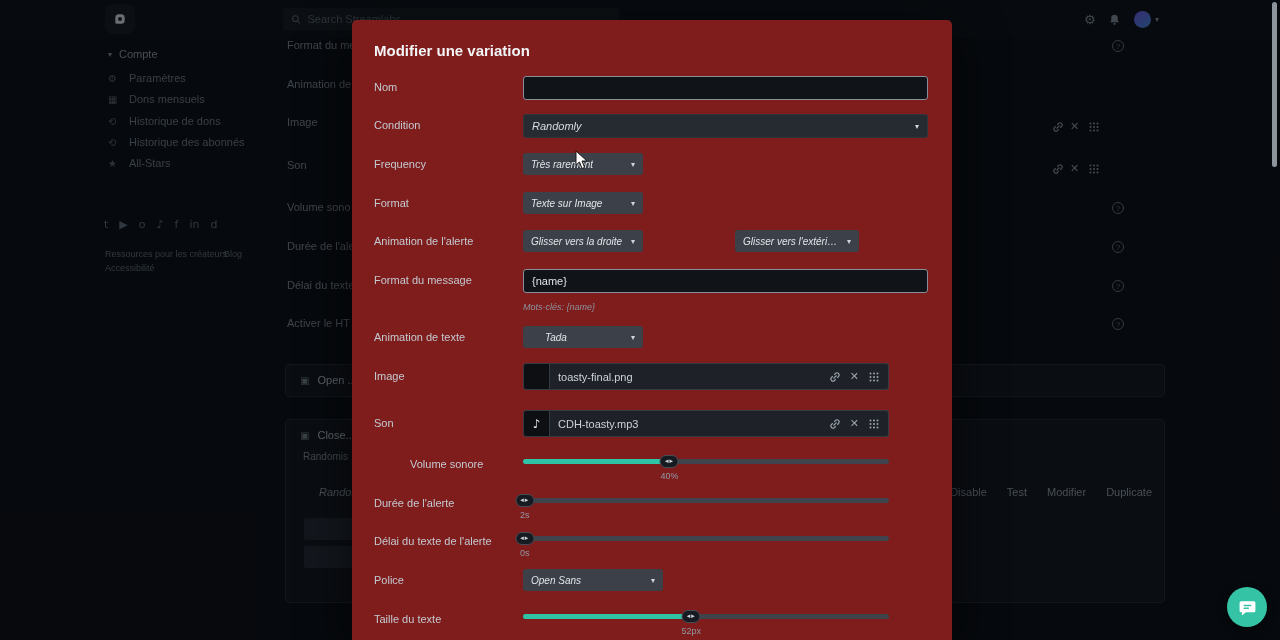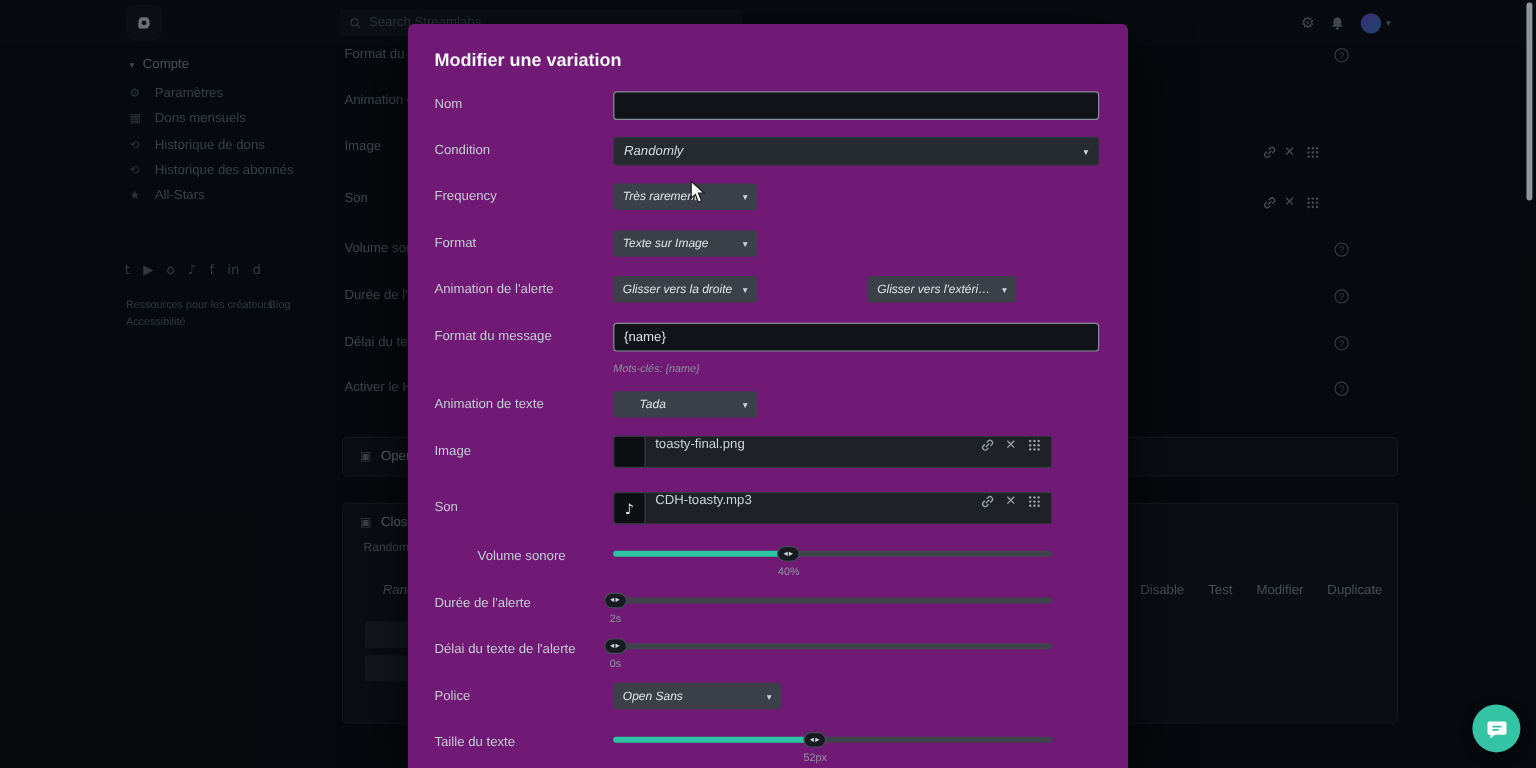--- a/index.html
+++ b/index.html
@@ -39,33 +39,33 @@
   .rand-text { position:absolute; left:17px; top:31px; color:#8a939e; font-size:10px; }
   .var-name { position:absolute; left:33px; top:66px; color:#9aa3ad; font-size:11px; font-style:italic; }
   .row-actions { position:absolute; right:12px; top:66px; display:flex; gap:20px; }
   .row-actions span { color:#9aa3ad; font-size:11px; cursor:pointer; }
   .add-btn { position:absolute; left:18px; width:152px; height:22px; background:#272c34; border-radius:3px; color:#9aa3ad; font-size:10px; display:flex; align-items:center; justify-content:center; cursor:pointer; }
 
   .dim { position:absolute; inset:0; background:rgba(4,7,11,0.55); z-index:5; }
   .scroll-thumb { position:absolute; right:3px; top:2px; width:5px; height:165px; border-radius:3px; background:#8d949c; z-index:21; }
 
   
-  .modal { position:absolute; left:340px; top:20px; width:600px; height:620px; background:#701a75; border-radius:5px 5px 0 0; box-shadow:0 12px 50px rgba(0,0,0,0.65); z-index:10; }
+  .modal { position:absolute; left:352px; top:20px; width:600px; height:620px; background:#7f1d1d; border-radius:5px 5px 0 0; box-shadow:0 12px 50px rgba(0,0,0,0.65); z-index:10; }
   .m-title { position:absolute; left:22px; top:22px; color:#f2f4f6; font-size:15px; font-weight:bold; }
   .f-label { position:absolute; left:22px; width:146px; color:#c3cad1; font-size:11px; }
   .t-input { position:absolute; left:171px; width:405px; height:24px; background:#101317; border:1px solid #868e99; border-radius:3px; color:#dfe3e7; font-size:11px; padding:0 8px; outline:none; font-family:"Liberation Sans",sans-serif; }
   .sel { position:absolute; display:flex; align-items:center; justify-content:space-between; padding:0 8px; border-radius:3px; cursor:pointer; overflow:hidden; white-space:nowrap; }
   .sel .sv { overflow:hidden; text-overflow:ellipsis;font-style:italic; }
   .sel .sc { font-size:8px; color:#cfd5db; margin-left:6px; font-family:"DejaVu Sans",sans-serif; flex:none; }
   .sel-full { left:171px; width:405px; height:24px; background:#262b32; border:1px solid #31363e; color:#d6dbe0; font-size:11px; }
   .sel-sm { height:22px; background:#3b4049; color:#e1e5e9; font-size:10px; }
   .hint { position:absolute; left:171px; color:#8a939e; font-size:9px; font-style:italic; }
   .filerow { position:absolute; left:171px; width:366px; height:27px; display:flex; }
   .thumb { width:27px; height:27px; background:#0d0f13; border:1px solid #343a43; border-radius:3px 0 0 3px; display:flex; align-items:center; justify-content:center; color:#e6eaee; font-size:12px; font-family:"DejaVu Sans",sans-serif; flex:none; }
-  .filebox { flex:1; height:27px; background:#1e2228; border:1px solid #343a43; border-left:none; border-radius:0 3px 3px 0; display:flex; align-items:flex-start; padding:0 8px; }
+  .filebox { flex:1; height:27px; background:#1e2228; border:1px solid #343a43; border-left:none; border-radius:0 3px 3px 0; display:flex; align-items:center; padding:0 8px; }
   .fname { color:#ccd2d8; font-size:11px; flex:1; }
   .fico { display:flex; gap:9px; align-items:center; }
   .fico .ic { color:#9aa3ad; cursor:pointer; display:flex; font-size:11px; font-family:"DejaVu Sans",sans-serif; }
   .track { position:absolute; left:171px; width:366px; height:5px; border-radius:3px; background:#3f444c; }
   .fill { position:absolute; left:0; top:0; height:5px; border-radius:3px; background:#2ec4a5; }
   .handle { position:absolute; top:-4px; width:19px; height:13px; border-radius:7px; background:#171b21; border:1px solid #454c55; color:#cfd6dd; font-size:7px; line-height:11px; text-align:center; transform:translateX(-50%); cursor:pointer; letter-spacing:1px; font-family:"DejaVu Sans",sans-serif; }
   .vlabel { position:absolute; transform:translateX(-50%); color:#8f98a2; font-size:9px; white-space:nowrap; }
 
   .chat-bubble { position:absolute; left:1227px; top:587px; width:40px; height:40px; border-radius:50%; background:#35c3a6; z-index:20; display:flex; align-items:center; justify-content:center; cursor:pointer; box-shadow:0 3px 10px rgba(0,0,0,0.4); }
   .cursor { position:absolute; left:575px; top:150px; z-index:30; }

